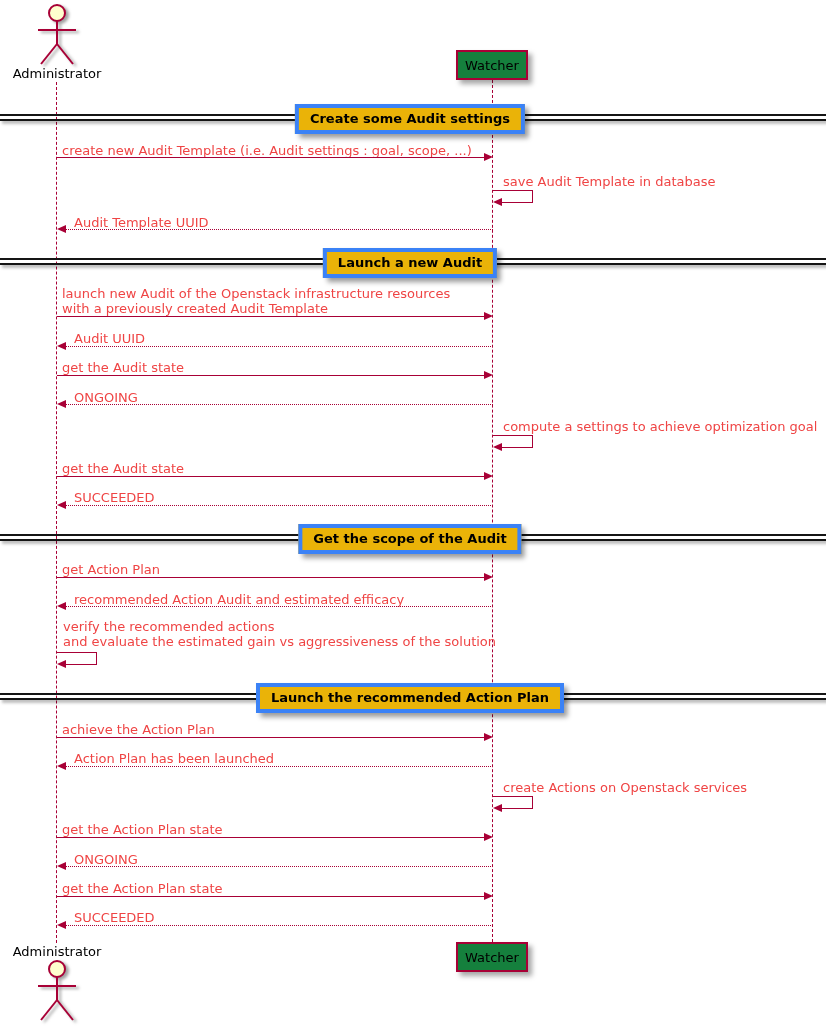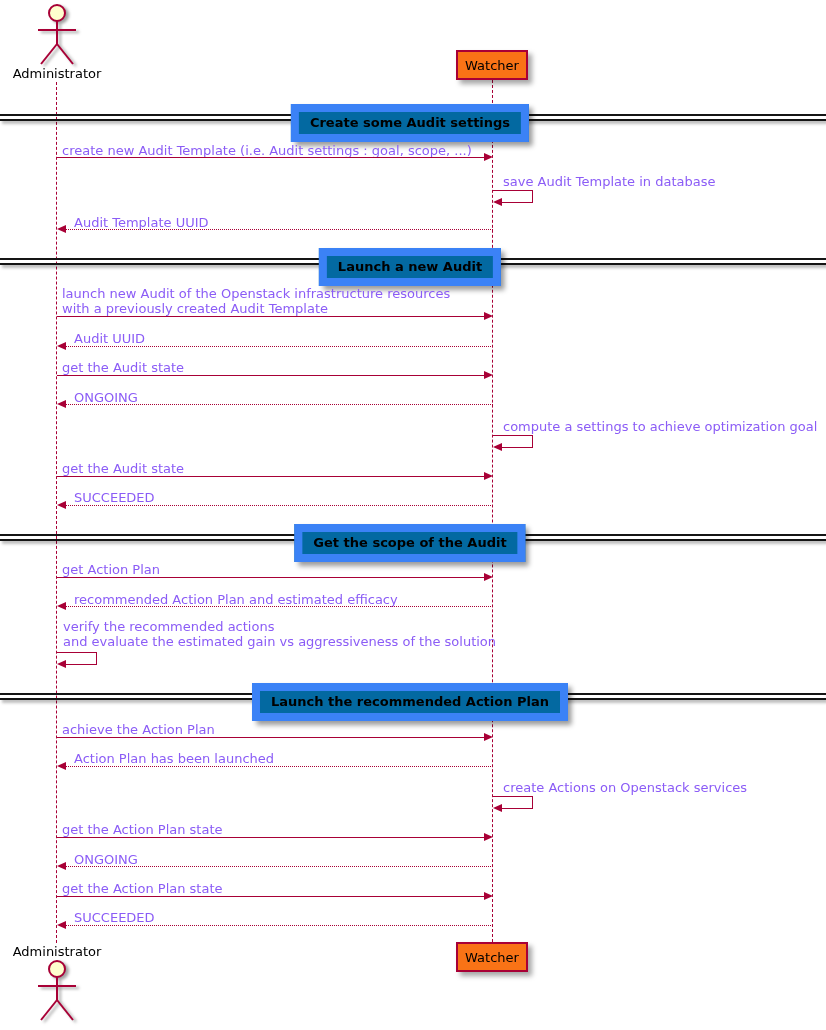--- a/index.html
+++ b/index.html
@@ -1,35 +1,35 @@
 <!DOCTYPE html>
 <html><head>
 <meta charset="utf-8">
 <style>
   html,body{margin:0;padding:0;background:#ffffff;}
   #diagram{
     position:relative;width:826px;height:1030px;background:#ffffff;overflow:hidden;
     font-family:"DejaVu Sans", sans-serif;color:#000;
   }
   .lifeline{position:absolute;width:0;border-left:1.5px dashed #A80036;}
-  .msg-label{position:absolute;font-size:13px;line-height:15px;white-space:pre-line;color:#8b5cf6;}
+  .msg-label{position:absolute;font-size:13px;line-height:15px;white-space:pre-line;color:#ef4444;}
   .line-solid{position:absolute;height:0;border-top:1.5px solid #A80036;}
   .line-dotted{position:absolute;height:0;border-top:1.5px dotted #A80036;}
   .loop-v{position:absolute;width:0;border-left:1.5px solid #A80036;}
   .arr-r{position:absolute;width:0;height:0;border-top:4.5px solid transparent;border-bottom:4.5px solid transparent;border-left:9px solid #A80036;}
   .arr-l{position:absolute;width:0;height:0;border-top:4.5px solid transparent;border-bottom:4.5px solid transparent;border-right:9px solid #A80036;}
   .divider-lines{position:absolute;left:0;width:826px;height:3px;border-top:2px solid #151515;border-bottom:2px solid #151515;box-shadow:2px 3px 3px rgba(0,0,0,0.25);}
   .divider-box{
     position:absolute;left:410px;transform:translateX(-50%);
-    background:#0369a1;border:8px solid #3b82f6;box-shadow:4px 4px 5px rgba(0,0,0,0.4);
+    background:#eab308;border:4px solid #3b82f6;box-shadow:4px 4px 5px rgba(0,0,0,0.4);
     font-size:13px;font-weight:bold;line-height:16px;padding:3px 11px;white-space:nowrap;
   }
   .pbox{
     position:absolute;width:72px;height:30px;box-sizing:border-box;
-    background:#f97316;border:2px solid #A80036;box-shadow:4px 4px 5px rgba(0,0,0,0.35);
+    background:#15803d;border:2px solid #A80036;box-shadow:4px 4px 5px rgba(0,0,0,0.35);
     font-size:13px;display:flex;align-items:center;justify-content:center;
   }
   .actor{position:absolute;filter:drop-shadow(3px 2px 1.5px rgba(110,110,110,0.65));}
   .actor-label{position:absolute;width:110px;text-align:center;font-size:13px;line-height:15px;}
 </style>
 </head>
 <body>
 
 <div id="diagram">
 
@@ -90,21 +90,21 @@
   <div class="arr-r" style="left:484px;top:472px"></div>
 
   <div class="msg-label" style="left:74px;top:490px">SUCCEEDED</div>
   <div class="line-dotted" style="left:64px;top:505px;width:429px"></div>
   <div class="arr-l" style="left:57px;top:501px"></div>
 
   <div class="msg-label" style="left:62px;top:562px">get Action Plan</div>
   <div class="line-solid" style="left:57px;top:577px;width:430px"></div>
   <div class="arr-r" style="left:484px;top:573px"></div>
 
-  <div class="msg-label" style="left:74px;top:592px">recommended Action Plan and estimated efficacy</div>
+  <div class="msg-label" style="left:74px;top:592px">recommended Action Audit and estimated efficacy</div>
   <div class="line-dotted" style="left:64px;top:606px;width:429px"></div>
   <div class="arr-l" style="left:57px;top:602px"></div>
 
   <div class="msg-label" style="left:63px;top:619px">verify the recommended actions
 and evaluate the estimated gain vs aggressiveness of the solution</div>
   <div class="line-solid" style="left:57px;top:652px;width:40px"></div>
   <div class="loop-v" style="left:96px;top:652px;height:12px"></div>
   <div class="line-solid" style="left:66px;top:664px;width:31px"></div>
   <div class="arr-l" style="left:57px;top:660px"></div>
 

